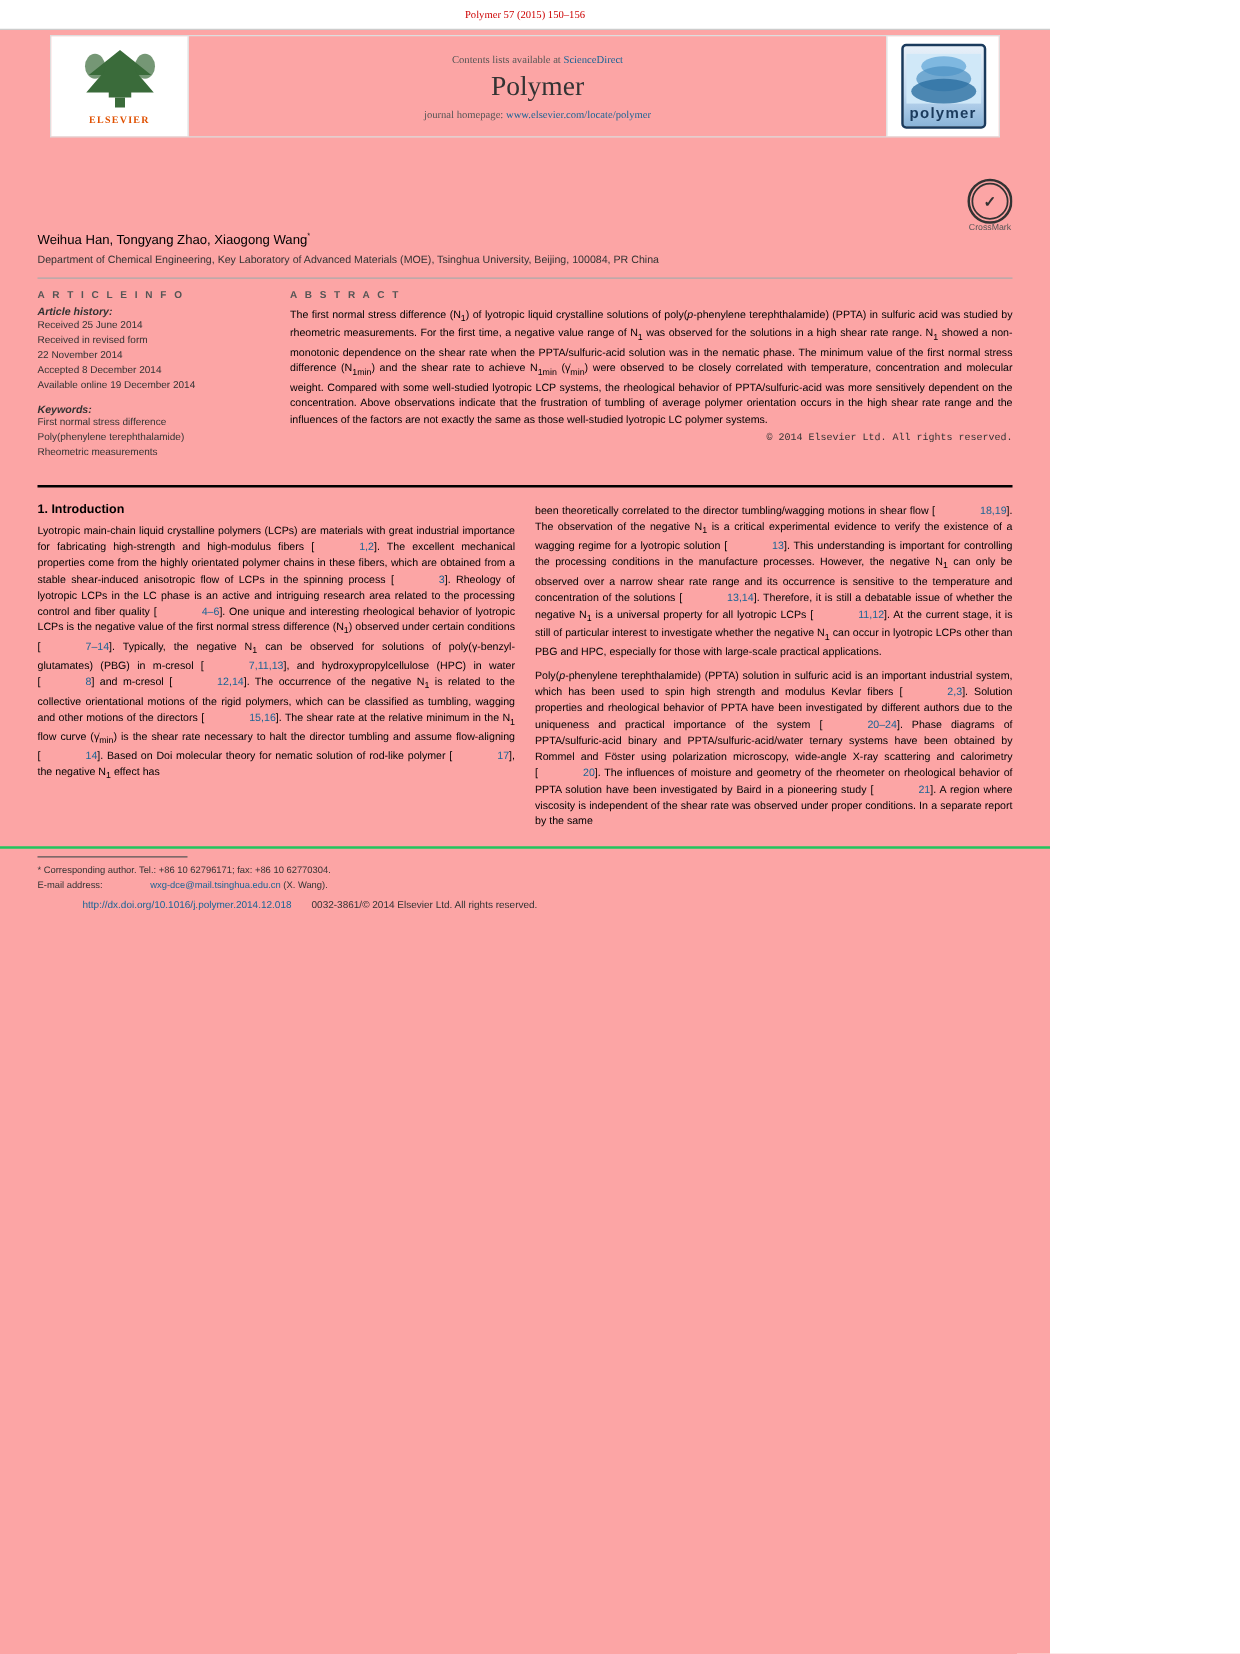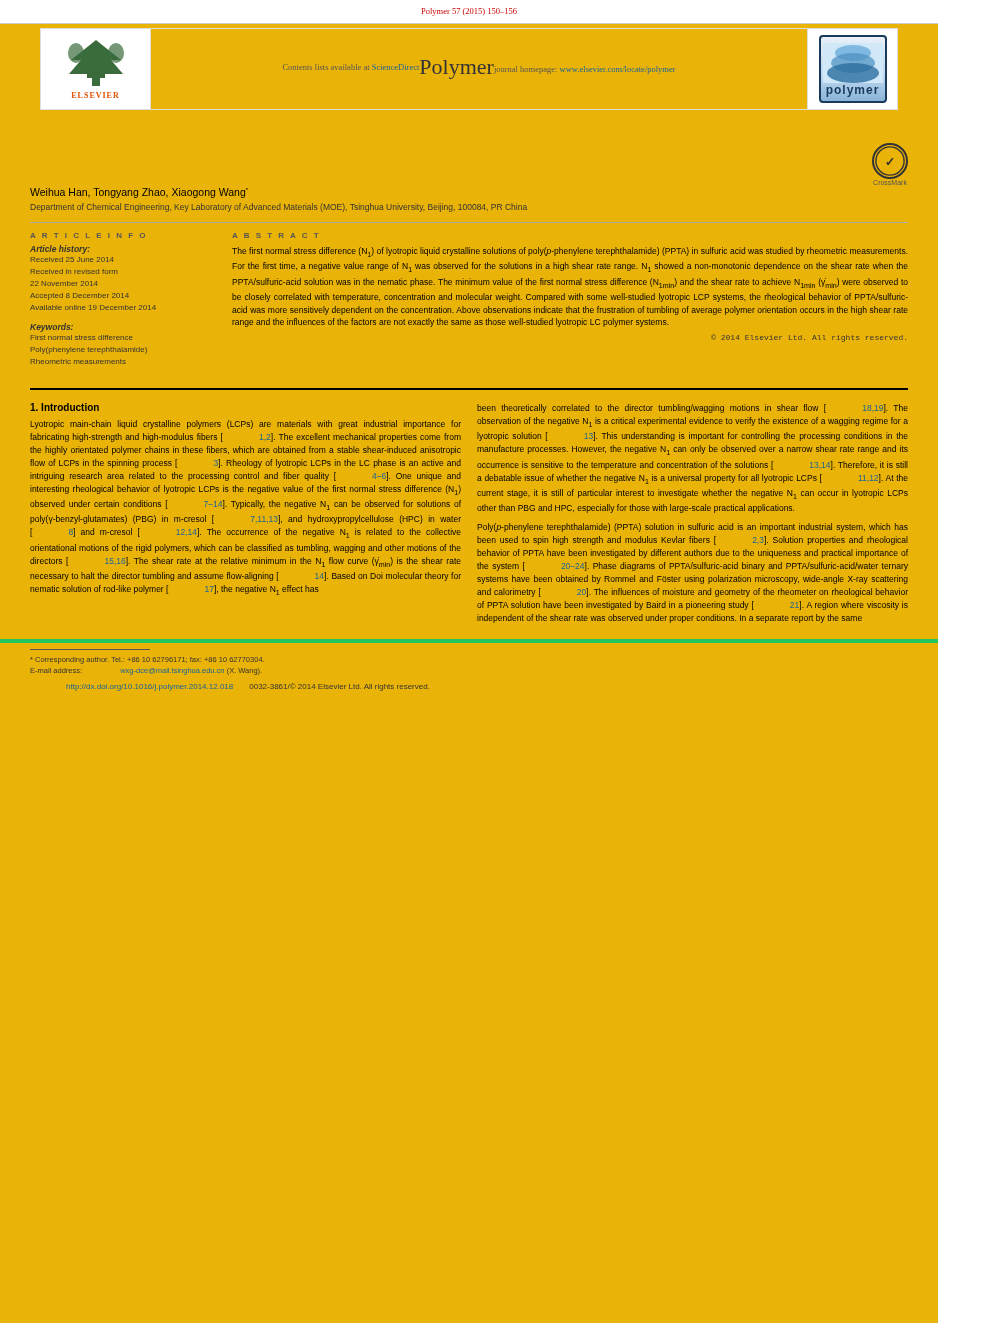--- a/index.html
+++ b/index.html
@@ -6,23 +6,23 @@
     body {
       background: #fff;
       font-family: 'Times New Roman', Times, serif;
       font-size: 9.5px;
       color: #000;
       width: 992px;
       min-height: 1323px;
     }
 
     .page {
-      width: 938px;
+      width: 840px;
       min-height: 1323px;
-      background: #eab308;
+      background: #fca5a5;
       padding: 0;
     }
 
     
     .header-banner {
       background: #fff;
       border-bottom: 1px solid #ccc;
       padding: 6px 0 4px 0;
       text-align: center;
     }
@@ -56,21 +56,21 @@
       font-size: 8px;
       color: #e05000;
       font-weight: bold;
       letter-spacing: 1px;
       margin-top: 3px;
     }
 
     .journal-center {
       flex: 1;
       display: flex;
-      flex-direction: row;
+      flex-direction: column;
       align-items: center;
       justify-content: center;
       padding: 8px 0;
     }
 
     .sciencedirect-line {
       font-size: 8.5px;
       color: #555;
       margin-bottom: 4px;
     }
@@ -297,21 +297,21 @@
 
     .body-text a, .ref-link {
       color: #1a6496;
       text-decoration: none;
       padding-left: 36px;
     }
 
     
     .footer-area {
       padding: 6px 30px 4px 30px;
-      border-top: 4px solid #22c55e;
+      border-top: 2px solid #22c55e;
       margin-top: 8px;
     }
 
     .footnote-line {
       border-top: 1px solid #555;
       width: 120px;
       margin-bottom: 4px;
     }
 
     .footnote-text {

